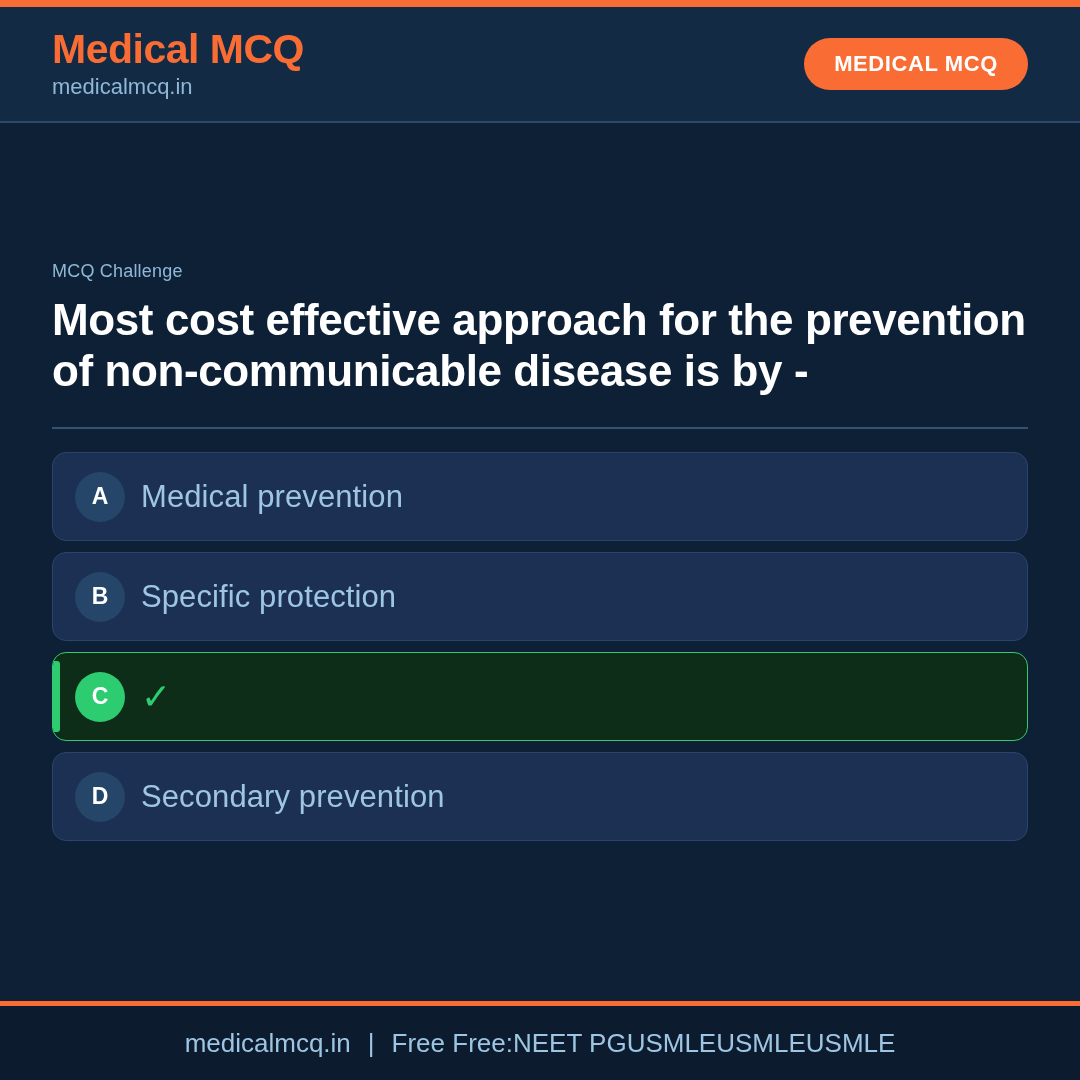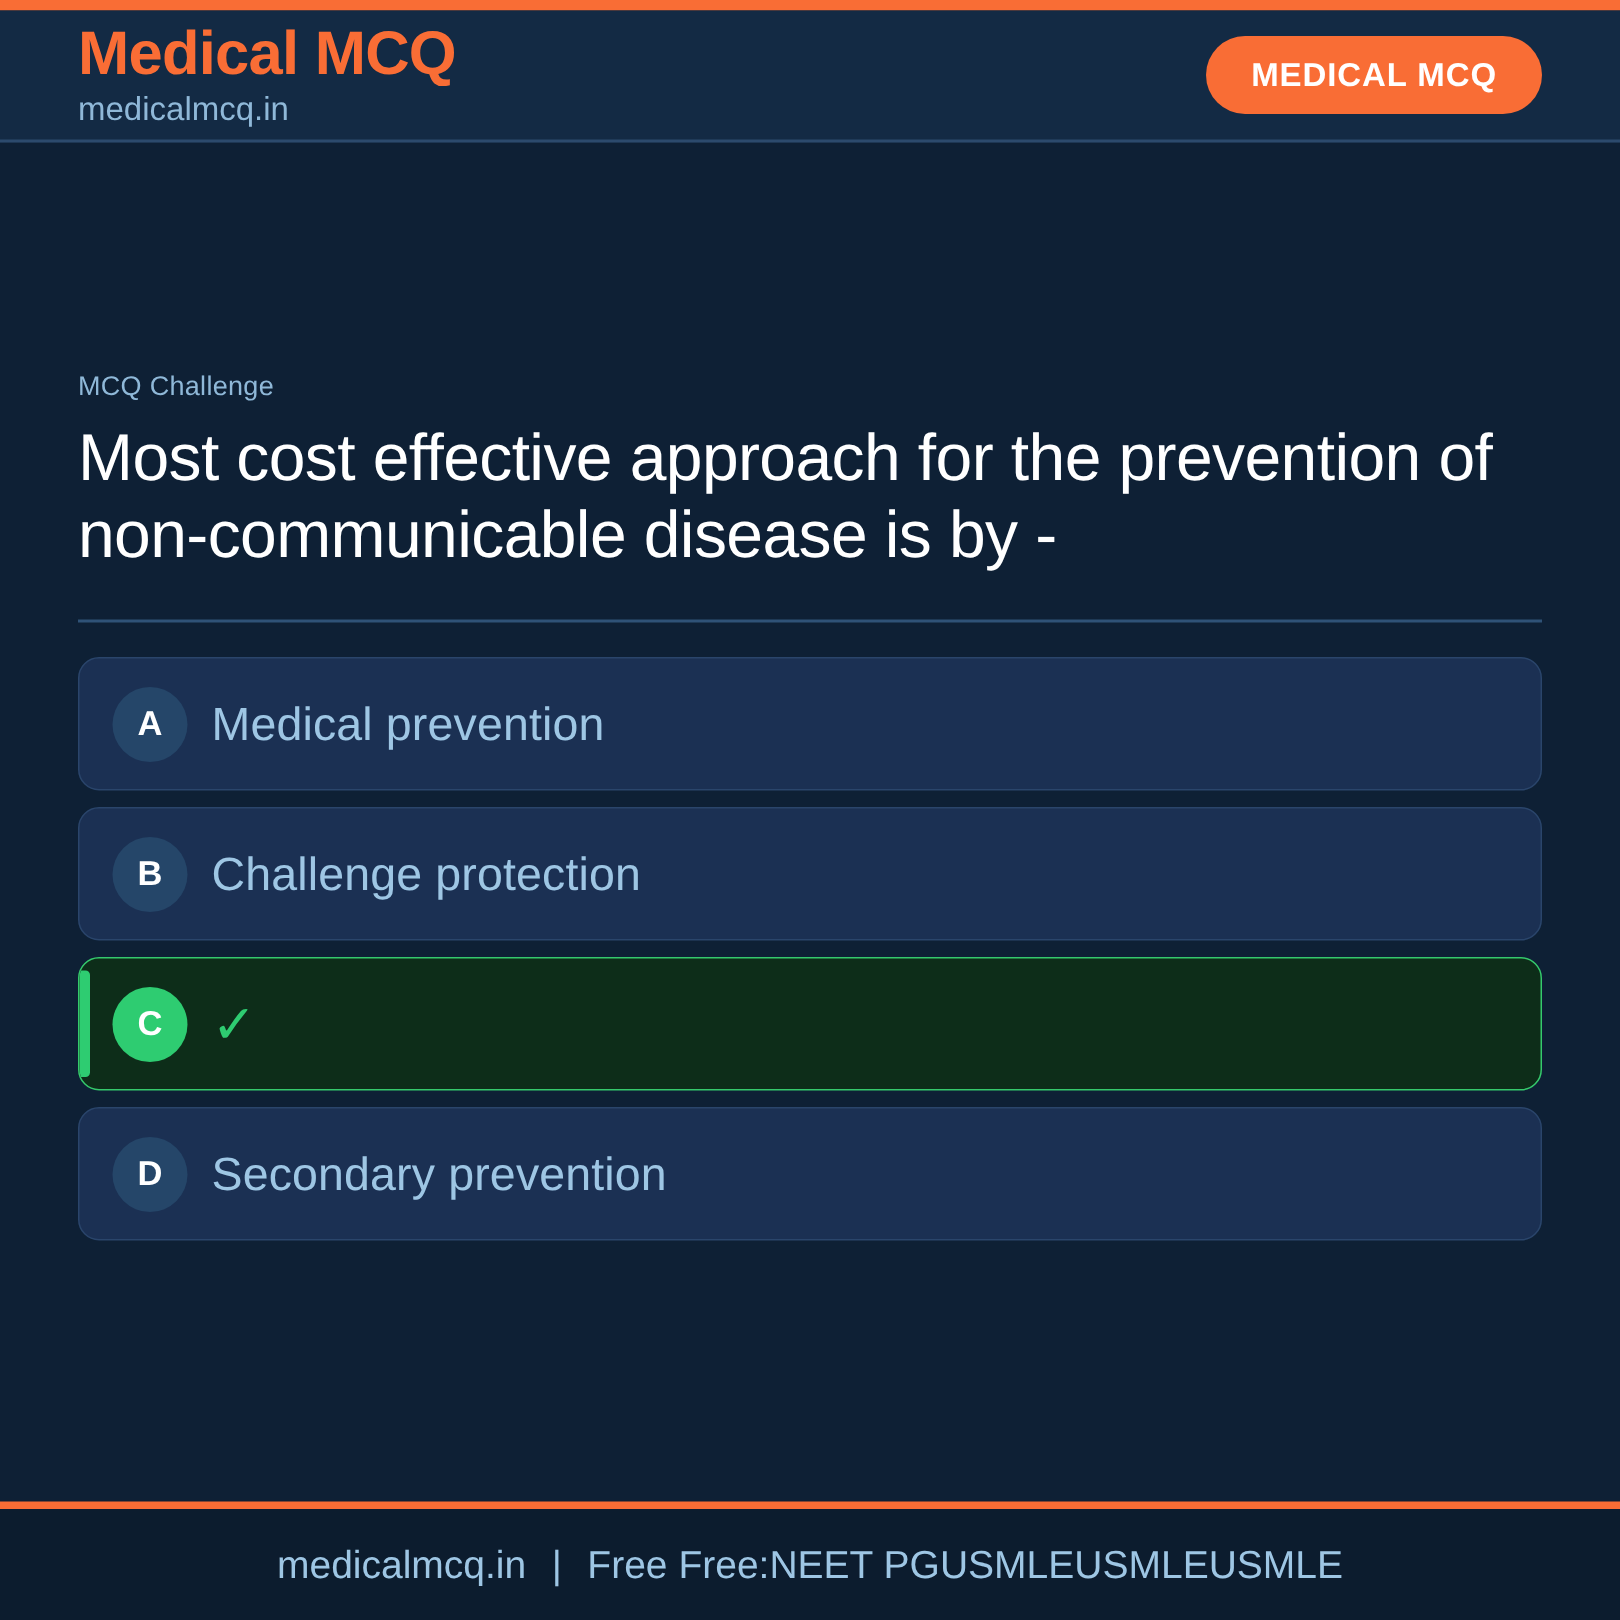--- a/index.html
+++ b/index.html
@@ -19,21 +19,21 @@
   
   .top-accent {
     height:7px; width:100%;
     background:#f96d35;
     flex:0 0 auto;
   }
 
   
   .header {
     flex:0 0 auto;
-    height:88px;
+    height:116px;
     background:#132a44;
     border-bottom:2px solid #2c4straight;
     border-bottom:2px solid #2c4a6d;
     display:flex; align-items:center; justify-content:space-between;
     padding:0 52px;
   }
   .brand-block { display:flex; flex-direction:column; justify-content:center; }
   .brand-title {
     font-size:41px; font-weight:bold; color:#f96d35;
     letter-spacing:-0.5px; line-height:1.06;
@@ -56,21 +56,21 @@
     display:flex; flex-direction:column;
     justify-content:center;
   }
   .content { margin-top:-22px; }
 
   .kicker {
     font-size:18px; color:#8fb8d8; margin-bottom:12px;
     letter-spacing:0.2px;
   }
   .question {
-    font-size:44px; font-weight:normal; color:#ffffff;
+    font-size:44px; font-weight:bold; color:#ffffff;
     line-height:1.17; letter-spacing:-0.4px;
     max-width:990px;
   }
   .divider {
     height:2px; background:#2f5277;
     margin:31px 0 23px 0;
   }
 
   
   .options { display:flex; flex-direction:column; gap:11px; }
@@ -155,21 +155,21 @@
       <div class="options">
 
         <div class="option">
           <div class="option-badge">A</div>
           <div class="option-text">Medical prevention</div>
           <div class="option-check"></div>
         </div>
 
         <div class="option">
           <div class="option-badge">B</div>
-          <div class="option-text">Challenge protection</div>
+          <div class="option-text">Specific protection</div>
           <div class="option-check"></div>
         </div>
 
         <div class="option correct">
           <div class="option-badge">C</div>
           <div class="option-check">✓</div>
         </div>
 
         <div class="option">
           <div class="option-badge">D</div>

